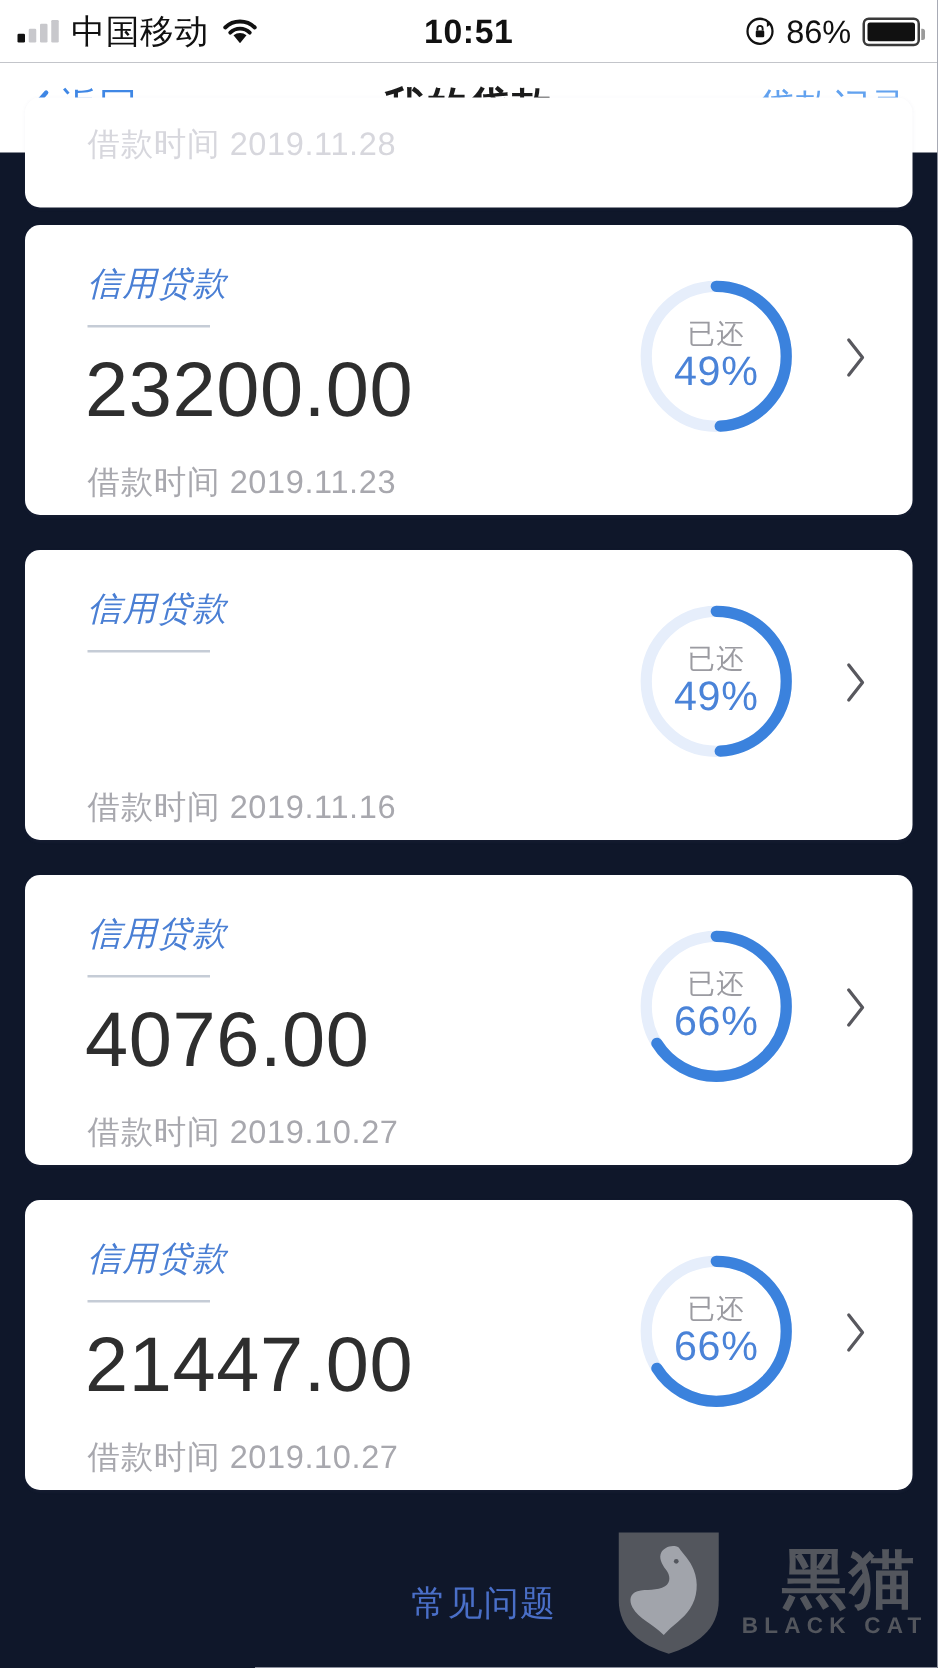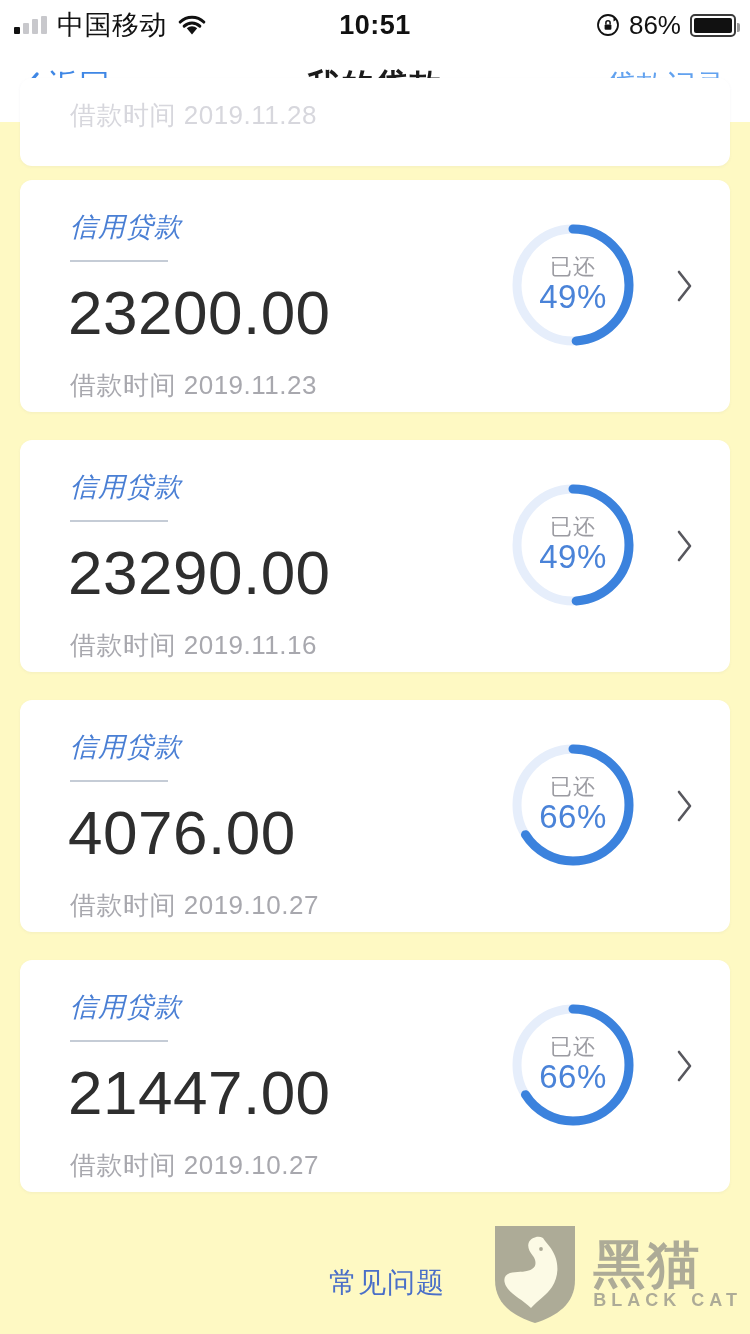--- a/index.html
+++ b/index.html
@@ -2,21 +2,21 @@
 <html><head>
 <meta charset="utf-8">
 <style>
   * { margin:0; padding:0; box-sizing:border-box; }
   html, body {
     width:750px; height:1334px;
     font-family:"Liberation Sans","DejaVu Sans",sans-serif;
     background:#eef0f6;
     overflow:hidden;
   }
-  .screen { position:relative; width:750px; height:1334px; background:#fef9c3;text-decoration:underline; }
+  .screen { position:relative; width:750px; height:1334px; background:#0f172a;text-decoration:underline; }
 
   
   .statusbar {
     position:absolute; top:0; left:0; width:750px; height:50px;
     background:#ffffff; display:flex; align-items:center;
   }
   .sb-left { position:absolute; left:14px; display:flex; align-items:center; gap:10px; }
   .bars { display:flex; align-items:flex-end; gap:3px; height:18px; }
   .bars i { display:block; width:6px; background:#c8c8cc; border-radius:1px; }
   .bars i:nth-child(1){ height:7px; background:#111; }
@@ -105,21 +105,21 @@
   .faq {
     position:absolute; left:0; bottom:32px; width:750px; text-align:center;
     font-size:28px; color:#4a6fc8; cursor:pointer; letter-spacing:1px;padding-left:24px;
   }
   .watermark {
     position:absolute; right:8px; bottom:8px;
     display:flex; align-items:center; gap:10px; opacity:0.62;
   }
   .wm-shield { width:96px; height:104px; }
   .wm-text { display:flex; flex-direction:column; align-items:flex-start; }
-  .wm-cn { font-size:52px; font-weight:700; color:#7d7d7d; letter-spacing:2px; line-height:1.05; }
+  .wm-cn { font-size:52px; font-weight:700; color:#7d7d7d; letter-spacing:2px; line-height:1.05;margin-left:32px; }
   .wm-en { font-size:18px; font-weight:700; color:#7d7d7d; letter-spacing:5px; line-height:1.1; }
 </style>
 </head>
 <body>
 
 <div class="screen">
 
   <div class="statusbar">
     <div class="sb-left">
       <span class="bars">
@@ -194,21 +194,20 @@
             <path d="M5 4 L16 18 L5 32" fill="none" stroke="#58585e" stroke-width="2.6" stroke-linecap="round" stroke-linejoin="round"></path>
           </svg>
         </span>
       </div>
     </div>
 
     <div class="card" style="top:318px; height:232px;">
       <div class="card-inner">
         <div class="loan-type">信用贷款</div>
         <div class="type-rule"></div>
-        <div class="amount">23290.00</div>
         <div class="loan-date">借款时间 2019.11.16</div>
         <div class="ring-wrap">
           <svg viewBox="0 0 130 130" width="130" height="130">
             <circle cx="65" cy="65" r="56" fill="none" stroke="#e6eefb" stroke-width="9"></circle>
             <circle class="ring-arc" cx="65" cy="65" r="56" fill="none" stroke="#3b82dd" stroke-width="9" stroke-linecap="round" transform="rotate(-90 65 65)" stroke-dasharray="351.86" stroke-dashoffset="179.45"></circle>
           </svg>
           <div class="ring-label">已还</div>
           <div class="ring-pct">49%</div>
         </div>
         <span class="card-arrow">

